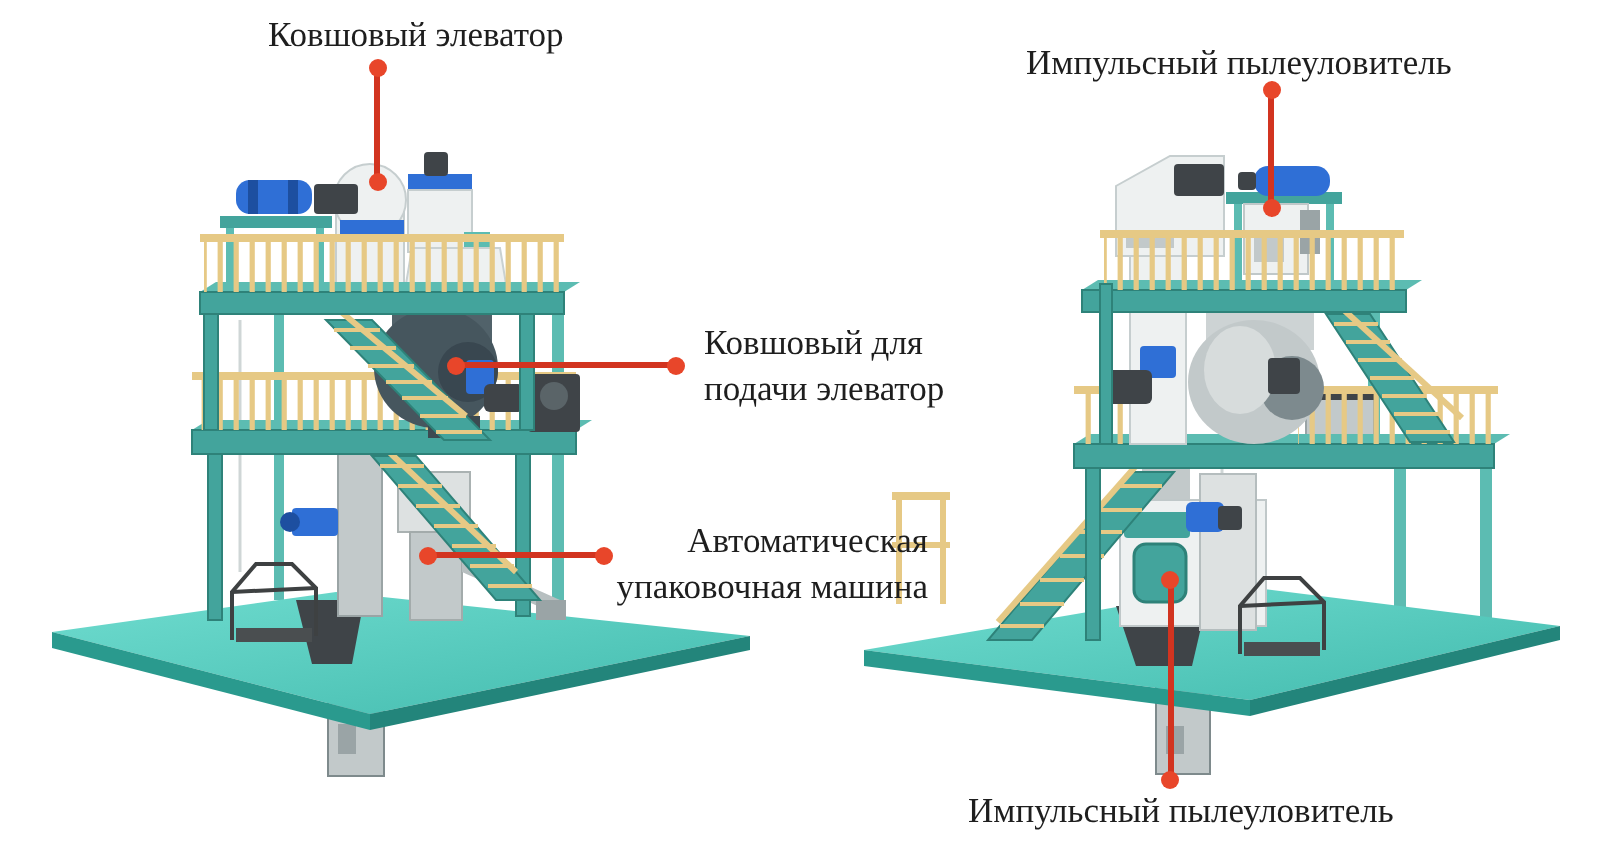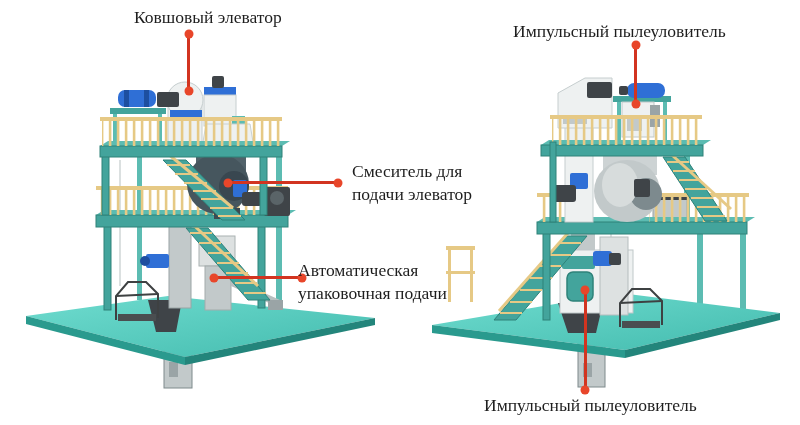--- a/index.html
+++ b/index.html
@@ -316,30 +316,30 @@
   <div class="v-line" style="left:187px;top:36px;height:54px"></div>
   <div class="dot" style="left:188.5px;top:33.5px"></div>
   <div class="dot" style="left:188.5px;top:91px"></div>
 
   <div class="label" style="left:513px;top:20px">Импульсный пылеуловитель</div>
   <div class="v-line" style="left:634px;top:47px;height:56px"></div>
   <div class="dot" style="left:635.5px;top:45px"></div>
   <div class="dot" style="left:635.5px;top:104px"></div>
 
   <div class="label" style="left:352px;top:160px">
-    <span style="display:block">Смеситель для</span>
+    <span style="display:block">Ковшовый для</span>
     <span style="display:block">подачи элеватор</span>
   </div>
   <div class="h-line" style="left:229px;top:181px;width:108px"></div>
   <div class="dot" style="left:228px;top:182.5px"></div>
   <div class="dot" style="left:338px;top:182.5px"></div>
 
-  <div class="label" style="left:298px;top:259px;width:166px;text-align:left">
+  <div class="label" style="left:298px;top:259px;width:166px;text-align:right">
     <span style="display:block">Автоматическая</span>
-    <span style="display:block">упаковочная подачи</span>
+    <span style="display:block">упаковочная машина</span>
   </div>
   <div class="h-line" style="left:215px;top:276px;width:86px"></div>
   <div class="dot" style="left:214px;top:277.5px"></div>
   <div class="dot" style="left:302px;top:277.5px"></div>
 
   <div class="label" style="left:484px;top:394px">Импульсный пылеуловитель</div>
   <div class="v-line" style="left:583.5px;top:291px;height:97px"></div>
   <div class="dot" style="left:585px;top:289.5px"></div>
   <div class="dot" style="left:585px;top:389.5px"></div>
 

